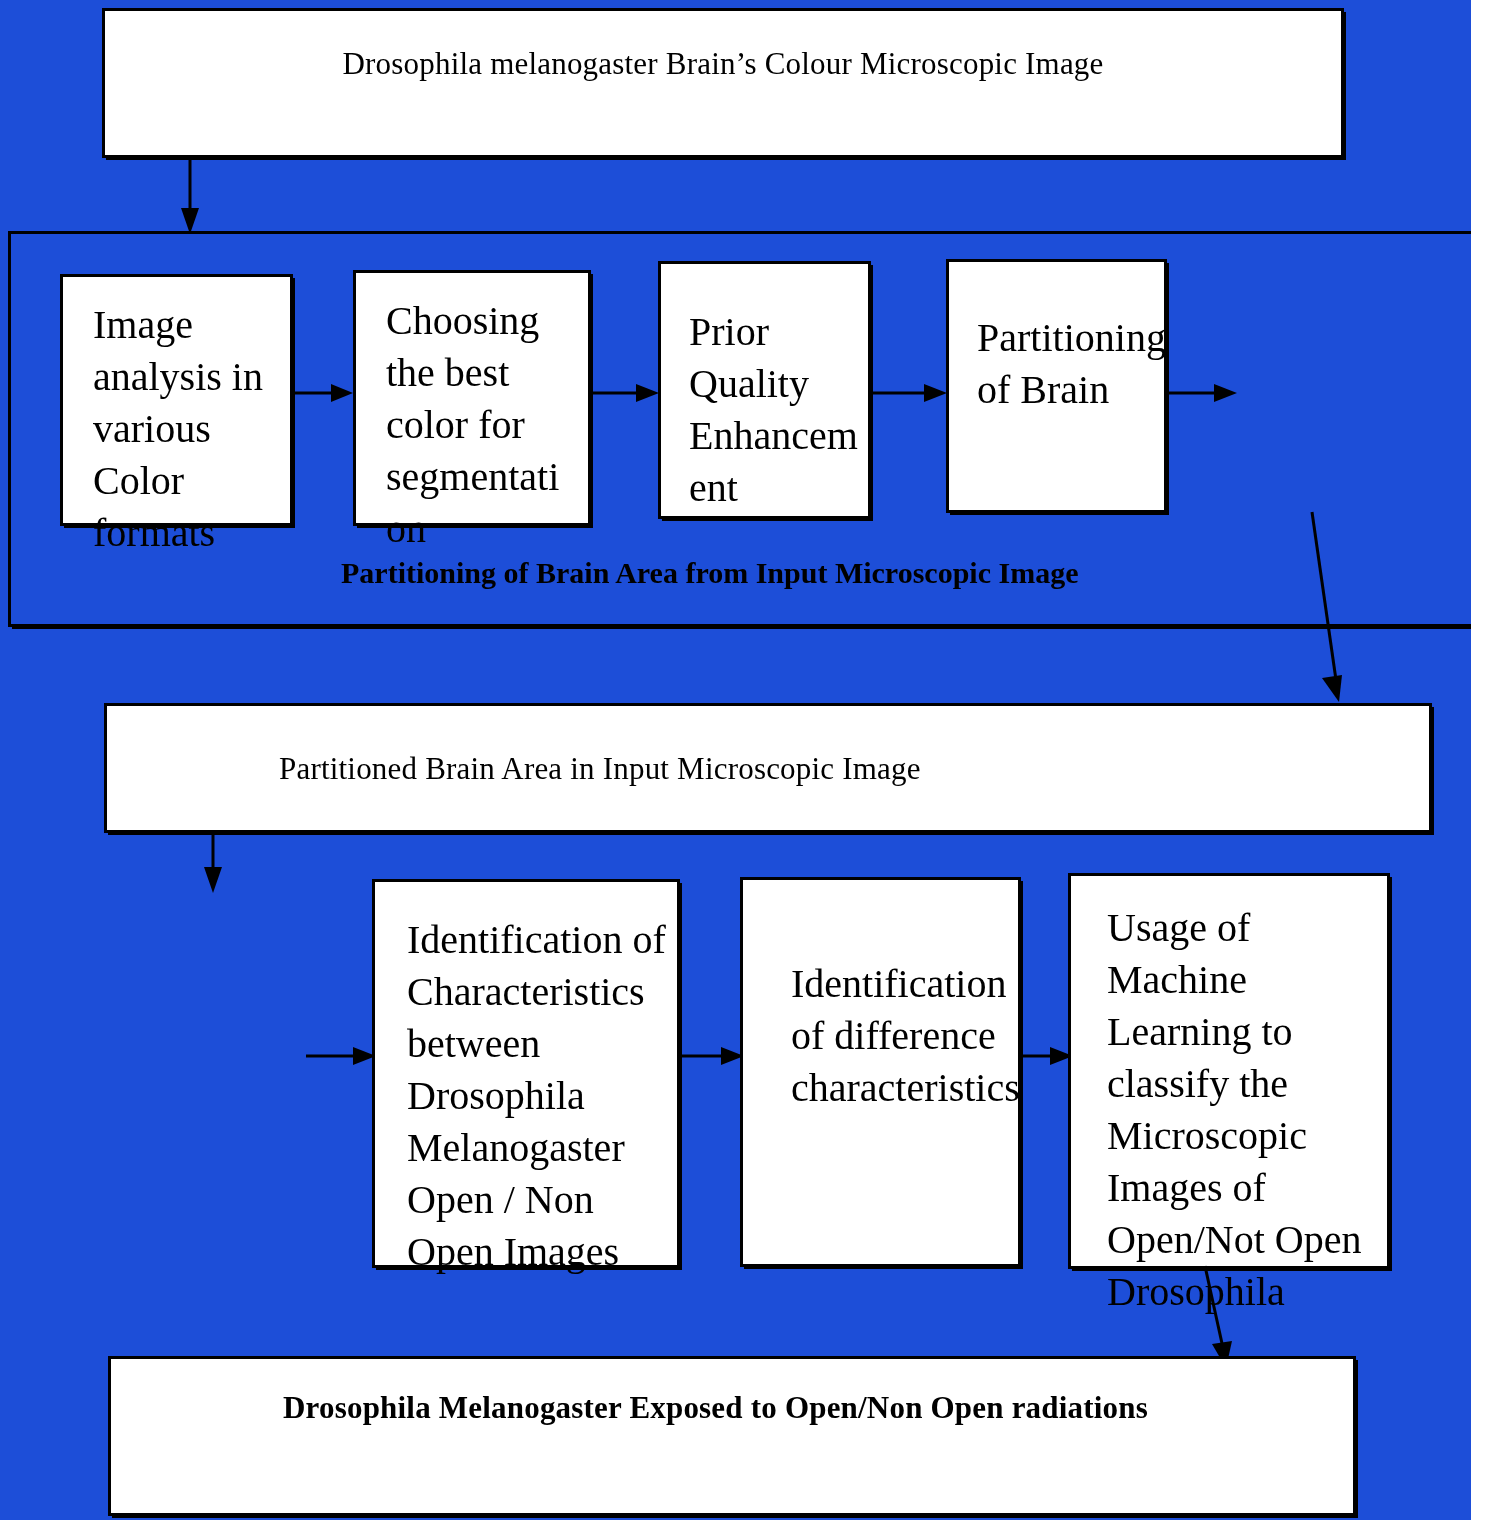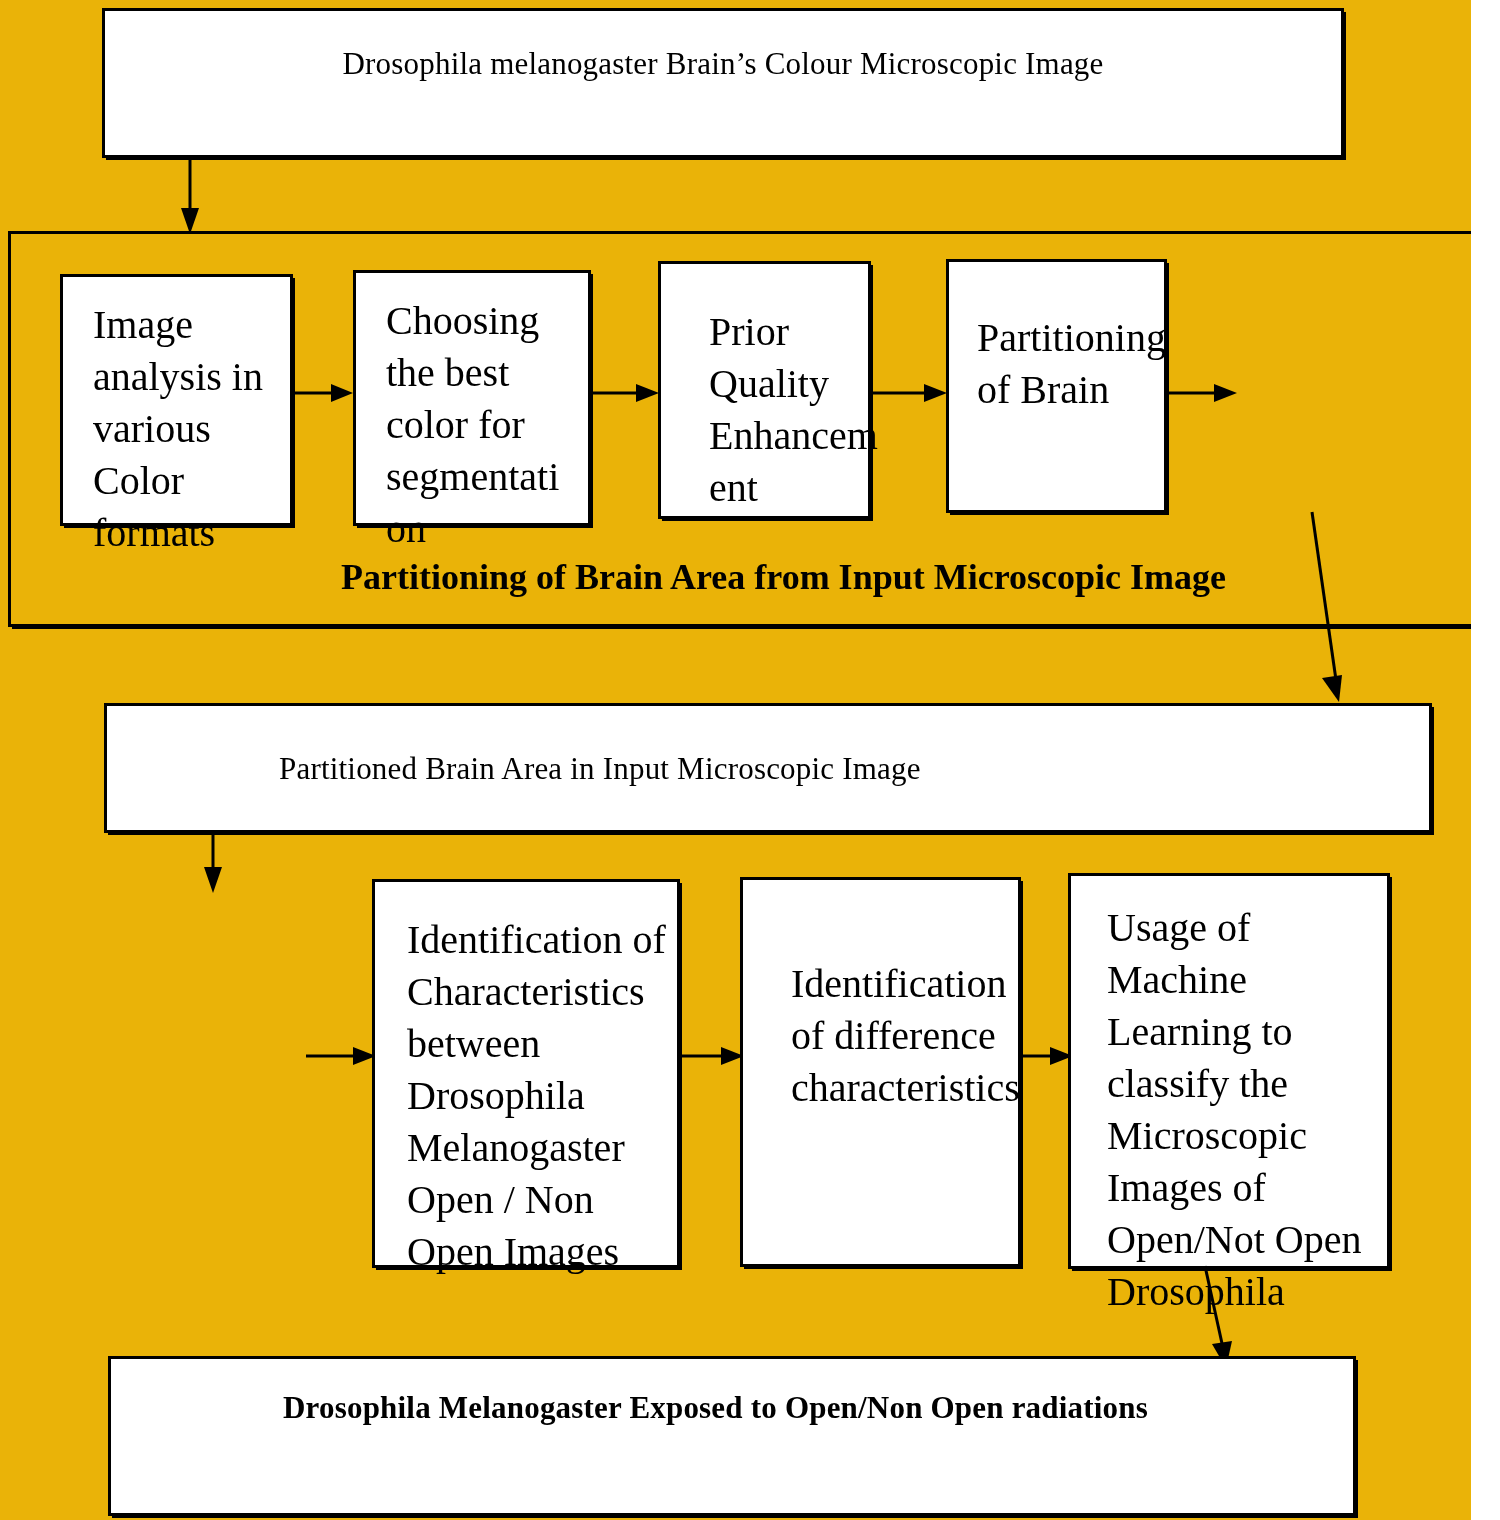--- a/index.html
+++ b/index.html
@@ -5,21 +5,21 @@
 <style>
   html, body {
     margin: 0;
     padding: 0;
     background: #ffffff;
   }
   #canvas {
     position: relative;
     width: 1471px;
     height: 1520px;
-    background: #eab308;
+    background: #1d4ed8;
     font-family: "Liberation Serif", "DejaVu Serif", serif;
     color: #000000;
     overflow: hidden;
   }
 
   
   .box {
     position: absolute;
     box-sizing: border-box;
     background: #ffffff;
@@ -60,21 +60,21 @@
   .frame {
     position: absolute;
     box-sizing: border-box;
     border: 3px solid #000000;
     box-shadow: 3px 3px 0 -1px #000000;
     background: transparent;
   }
 
   .frame-caption {
     position: absolute;
-    font-size: 36px;
+    font-size: 30px;
     font-weight: bold;
     white-space: nowrap;
     font-family: "Liberation Serif", "DejaVu Serif", serif;
   }
 
   
   .conn {
     position: absolute;
     pointer-events: none;
     overflow: visible;
@@ -119,21 +119,21 @@
   <div class="box proc" style="left:353px; top:270px; width:238px; height:256px;">
     <span class="txt" style="top:22px; padding:0 0 0 30px;">Choosing the best color for segmentati on</span>
   </div>
 
   <svg class="conn" style="left:591px; top:380px; width:70px; height:26px;" viewBox="0 0 70 26">
     <line x1="0" y1="13" x2="50" y2="13"></line>
     <polygon points="68,13 45,4 45,22"></polygon>
   </svg>
 
   <div class="box proc" style="left:658px; top:261px; width:213px; height:258px;">
-    <span class="txt" style="top:42px; padding:0 0 0 28px;margin-left:20px;">Prior Quality Enhancem ent</span>
+    <span class="txt" style="top:42px; padding:0 0 0 28px;">Prior Quality Enhancem ent</span>
   </div>
 
   <svg class="conn" style="left:871px; top:380px; width:78px; height:26px;" viewBox="0 0 78 26">
     <line x1="0" y1="13" x2="58" y2="13"></line>
     <polygon points="76,13 53,4 53,22"></polygon>
   </svg>
 
   <div class="box proc" style="left:946px; top:259px; width:221px; height:254px;">
     <span class="txt" style="top:50px; padding:0 0 0 28px;">Partitioning of Brain</span>
   </div>

